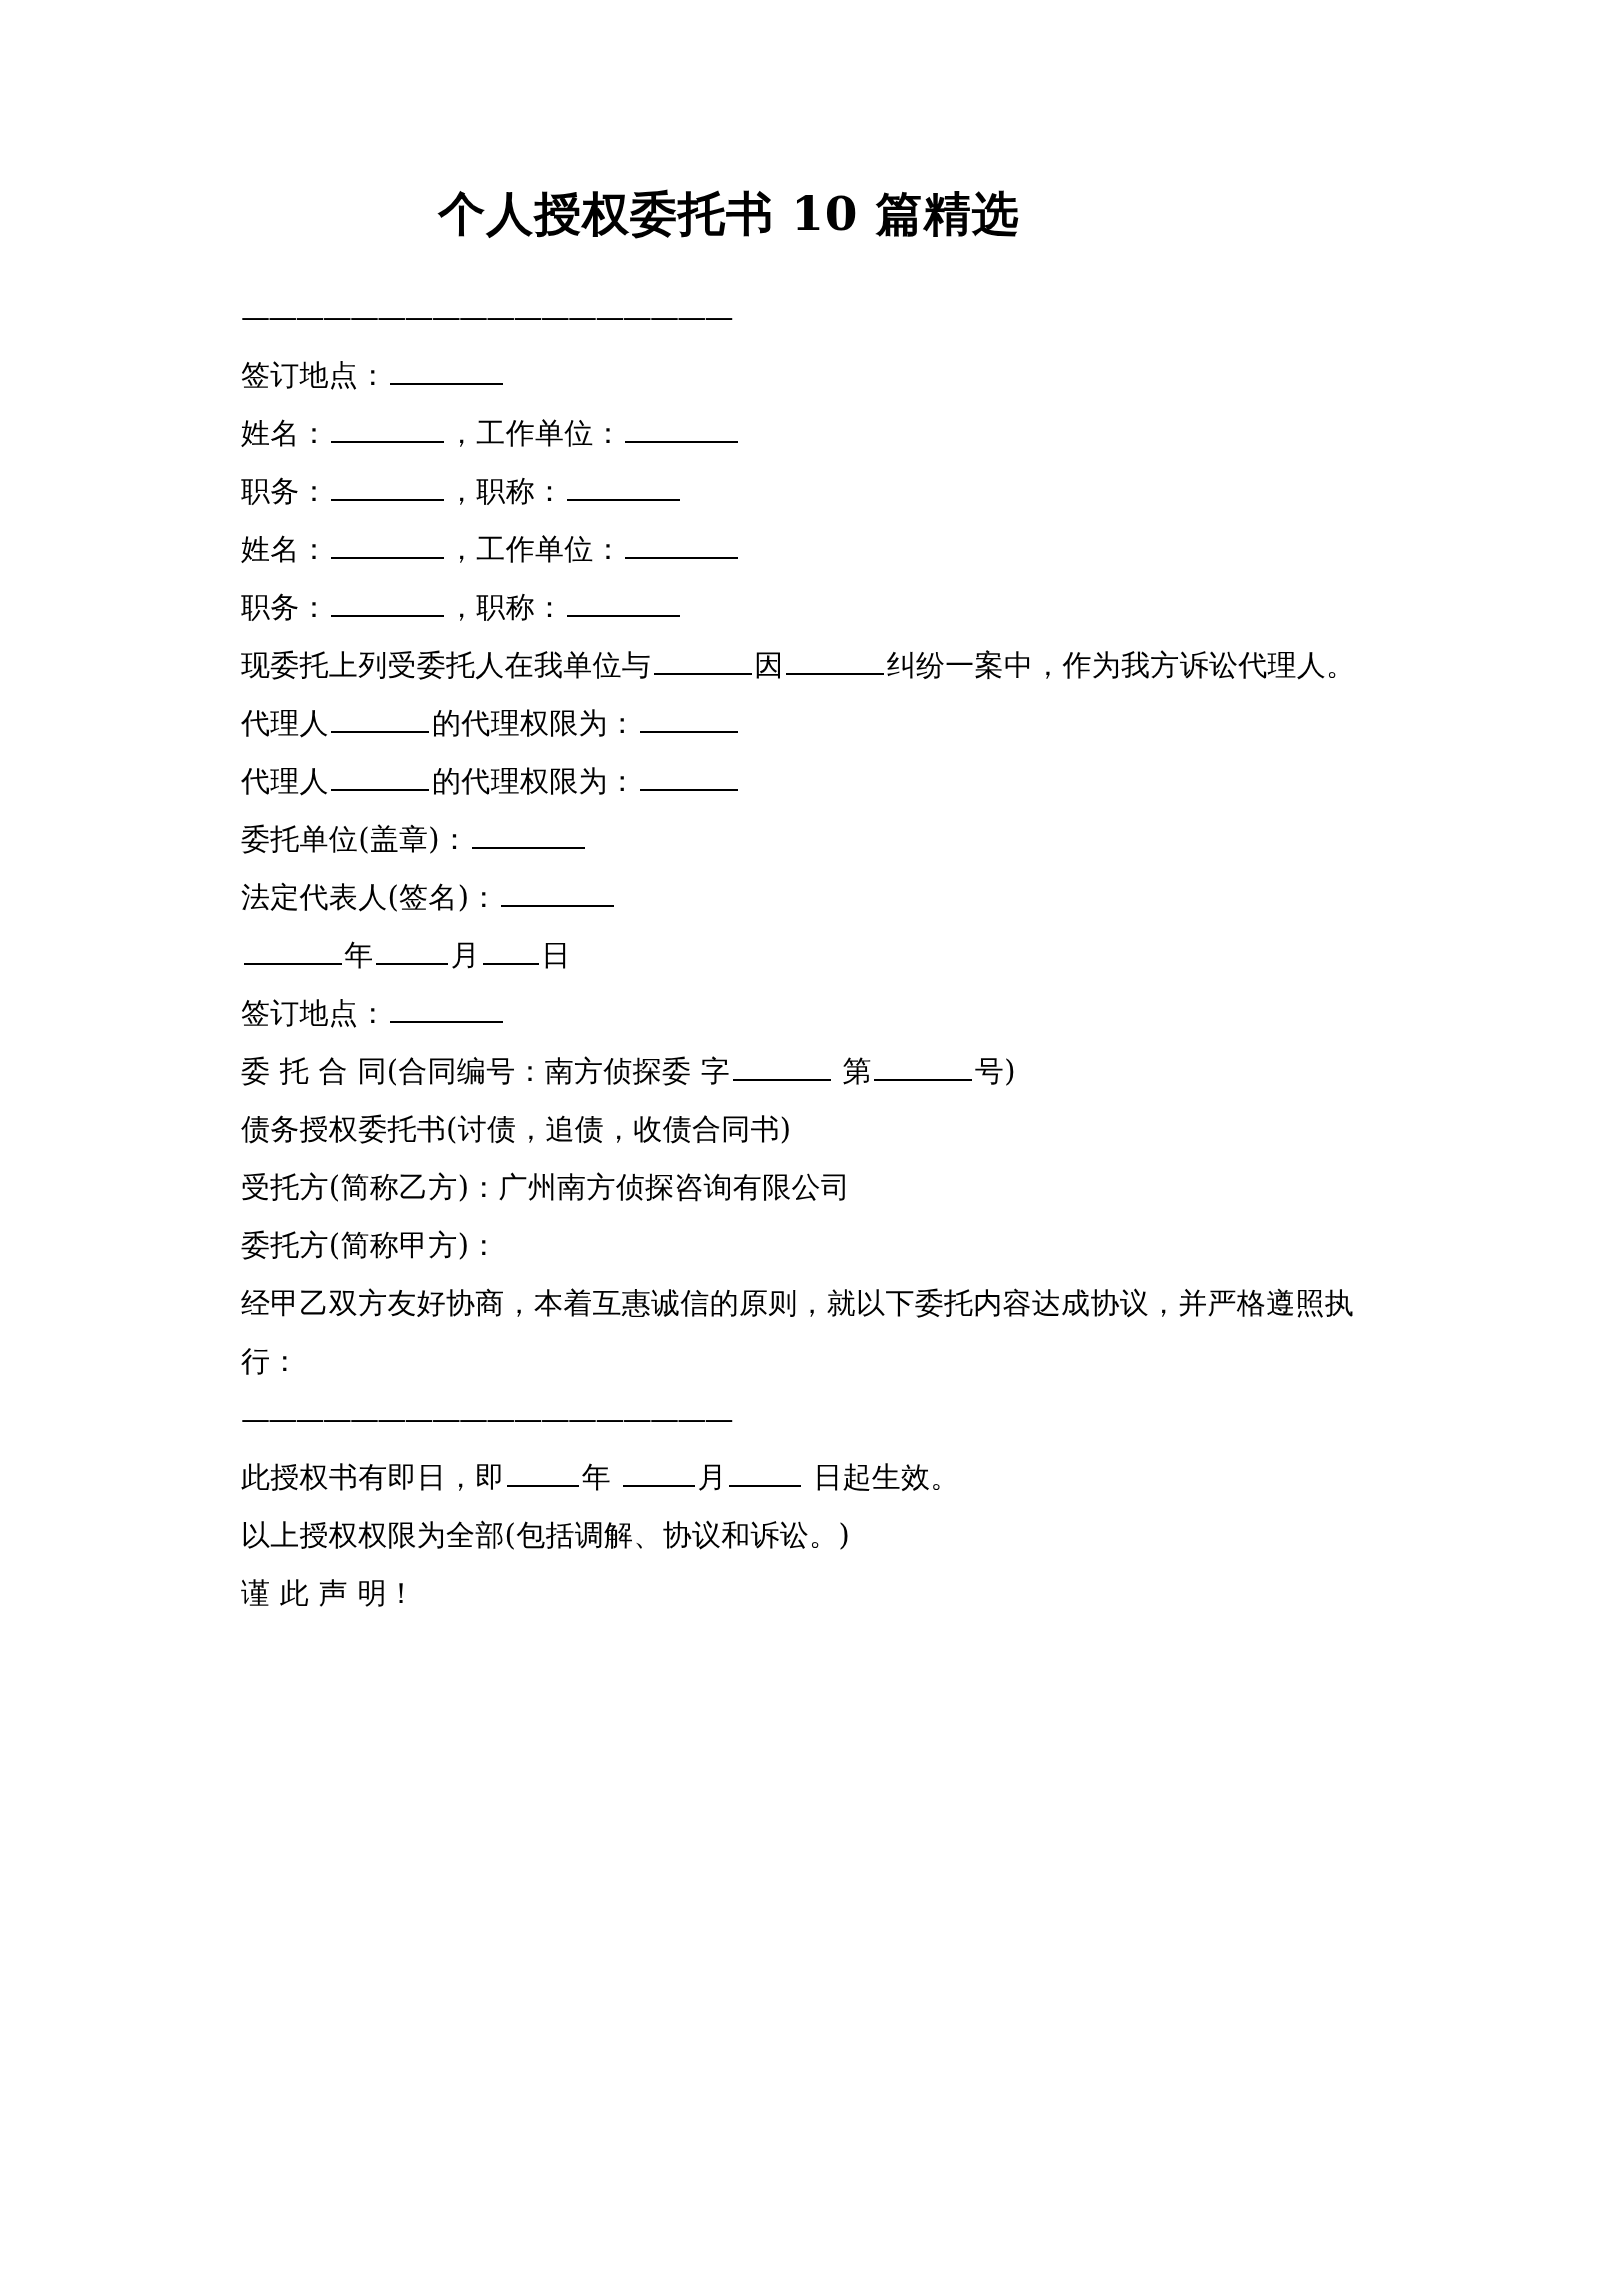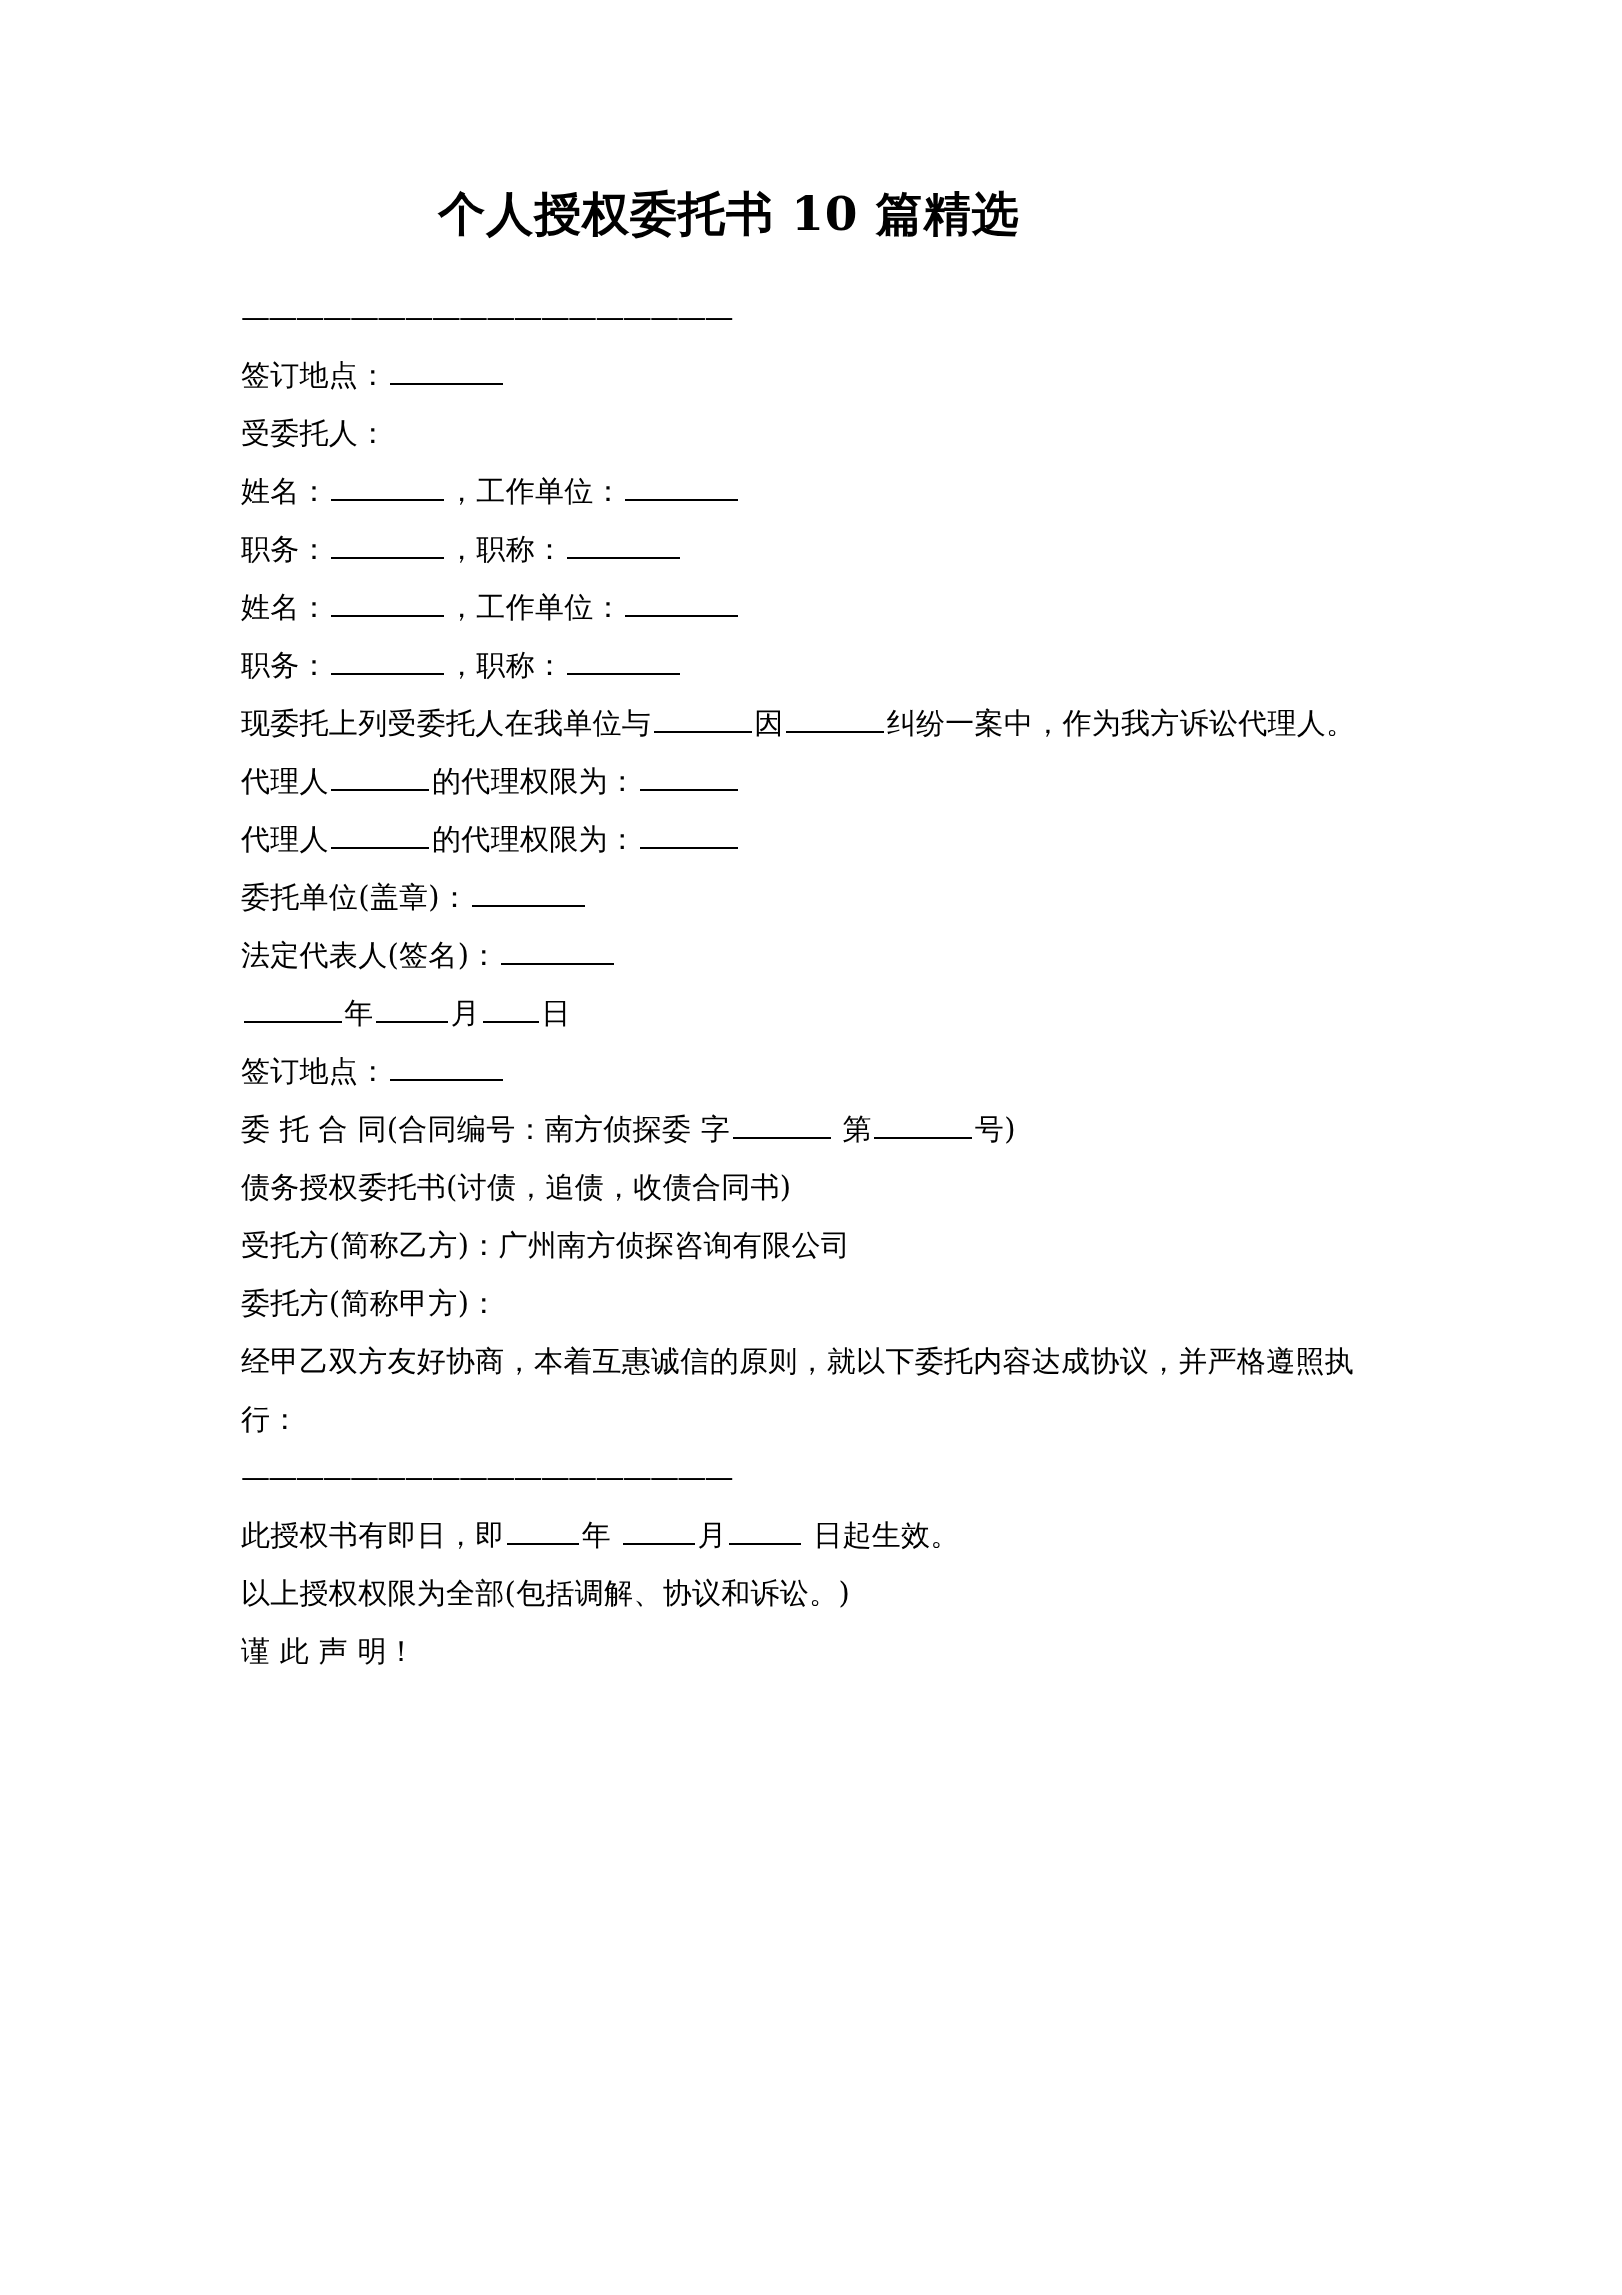--- a/index.html
+++ b/index.html
@@ -77,23 +77,20 @@
 
   <div class="body-block">
 
     <div class="sep">——————————————————</div>
 
     <div class="ln">
       <span>签订地点：</span><span class="blank b-lg"></span>
     </div>
 
 
-    <div class="ln">
-      <span>受委托人：</span>
-    </div>
 
     <div class="ln">
       <span>姓名：</span><span class="blank b-lg"></span><span>，工作单位：</span><span class="blank b-lg"></span>
     </div>
 
     <div class="ln">
       <span>职务：</span><span class="blank b-lg"></span><span>，职称：</span><span class="blank b-lg"></span>
     </div>
 
     <div class="ln">

